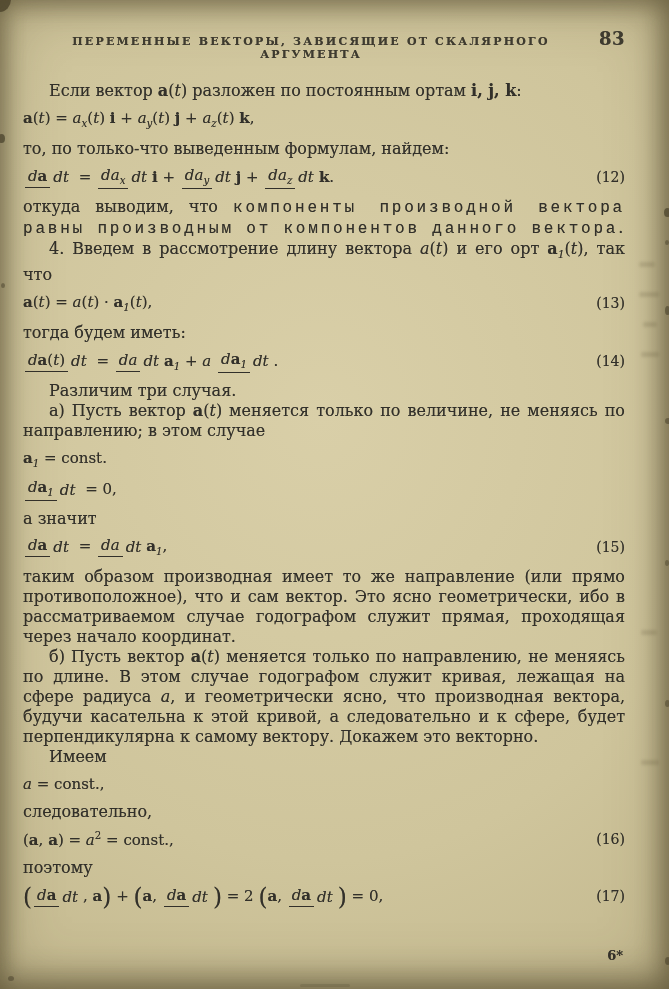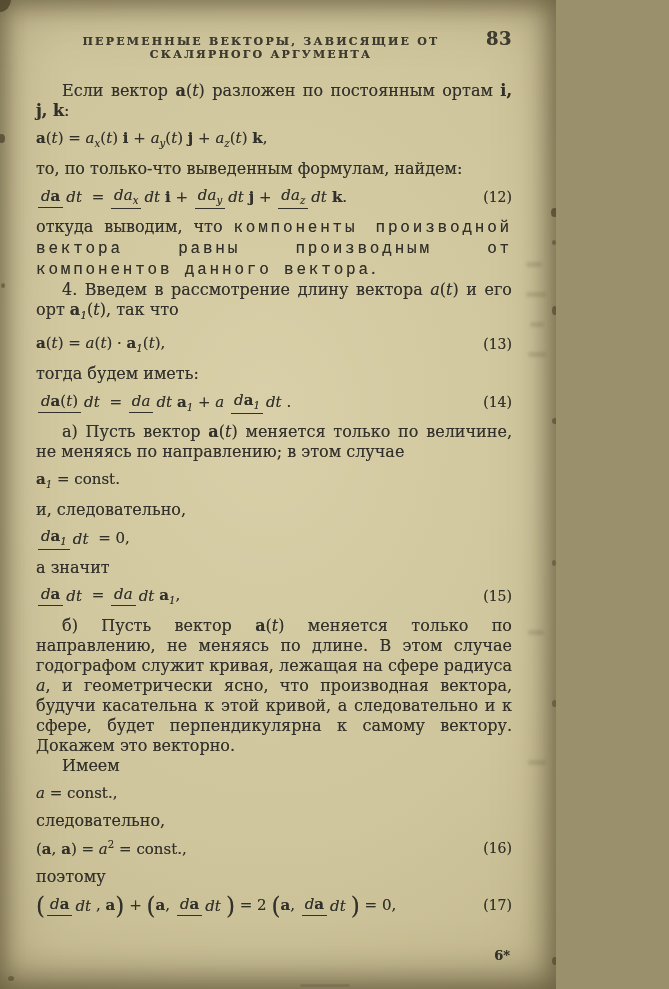--- a/index.html
+++ b/index.html
@@ -1,18 +1,18 @@
 <!DOCTYPE html>
 <html><head>
 <meta charset="utf-8">
 <style>
   html,body{margin:0;padding:0;background:#9b906c;}
   .page{
-    position:relative;width:556px;height:989px;overflow:hidden;box-sizing:border-box;
-    padding:26px 44px 0 36px;
+    position:relative;width:669px;height:989px;overflow:hidden;box-sizing:border-box;
+    padding:26px 44px 0 23px;
     font-family:"DejaVu Serif","Liberation Serif",serif;color:#32302a;
     background:radial-gradient(ellipse 120% 90% at 48% 42%, #d9cfa8 0%, #cfc59c 50%, #c2b78d 80%, #ab9f76 100%);
     text-shadow:0 0 .5px rgba(50,48,42,.55);
   }
   .page::after{
     content:"";position:absolute;inset:0;pointer-events:none;
     box-shadow:inset 0 0 60px rgba(84,74,46,.38), inset -12px 0 22px rgba(84,74,46,.30),
                inset 0 -16px 26px rgba(84,74,46,.32), inset 8px 0 18px rgba(84,74,46,.22),
                inset 0 12px 20px rgba(90,80,50,.22);
   }
@@ -110,35 +110,36 @@
       <div class="equation"><span class="eq-body"><span class="frac">
             <span class="num"><span class="i">d</span><span class="b">a</span><span class="text">(</span><span class="i">t</span><span class="text">)</span></span>
             <span class="den"><span class="i">dt</span></span>
           </span><span class="text"> = </span><span class="frac">
             <span class="num"><span class="i">da</span></span>
             <span class="den"><span class="i">dt</span></span>
           </span><span class="b">a</span><sub>1</sub><span class="text"> + </span><span class="i">a</span><span class="text"> </span><span class="frac">
             <span class="num"><span class="i">d</span><span class="b">a</span><sub>1</sub></span>
             <span class="den"><span class="i">dt</span></span>
           </span><span class="text">.</span></span><span class="eq-num">(14)</span></div>
+      <div class="para indent"><span class="text">Различим три случая.</span></div>
       <div class="para indent"><span class="text">а) Пусть вектор </span><span class="b">a</span><span class="text">(</span><span class="i">t</span><span class="text">) меняется только по величине, не меняясь по направлению; в этом случае</span></div>
       <div class="equation"><span class="eq-body"><span class="b">a</span><sub>1</sub><span class="text"> = const.</span></span></div>
-      <div class="para"><span class="text">и, следовательно,</span></div>
       <div class="equation"><span class="eq-body"><span class="frac">
             <span class="num"><span class="i">d</span><span class="b">a</span><sub>1</sub></span>
             <span class="den"><span class="i">dt</span></span>
           </span><span class="text"> = 0,</span></span></div>
       <div class="para"><span class="text">а значит</span></div>
       <div class="equation"><span class="eq-body"><span class="frac">
             <span class="num"><span class="i">d</span><span class="b">a</span></span>
             <span class="den"><span class="i">dt</span></span>
           </span><span class="text"> = </span><span class="frac">
             <span class="num"><span class="i">da</span></span>
             <span class="den"><span class="i">dt</span></span>
           </span><span class="b">a</span><sub>1</sub><span class="text">,</span></span><span class="eq-num">(15)</span></div>
+      <div class="para"><span class="text">таким образом производная имеет то же направление (или прямо противоположное), что и сам вектор. Это ясно геометрически, ибо в рассматриваемом случае годографом служит прямая, проходящая через начало координат.</span></div>
       <div class="para indent"><span class="text">б) Пусть вектор </span><span class="b">a</span><span class="text">(</span><span class="i">t</span><span class="text">) меняется только по направлению, не меняясь по длине. В этом случае годографом служит кривая, лежащая на сфере радиуса </span><span class="i">a</span><span class="text">, и геометрически ясно, что производная вектора, будучи касательна к этой кривой, а следовательно и к сфере, будет перпендикулярна к самому вектору. Докажем это векторно.</span></div>
       <div class="para indent"><span class="text">Имеем</span></div>
       <div class="equation"><span class="eq-body"><span class="i">a</span><span class="text"> = const.,</span></span></div>
       <div class="para"><span class="text">следовательно,</span></div>
       <div class="equation"><span class="eq-body"><span class="text">(</span><span class="b">a</span><span class="text">, </span><span class="b">a</span><span class="text">) = </span><span class="i">a</span><sup>2</sup><span class="text"> = const.,</span></span><span class="eq-num">(16)</span></div>
       <div class="para"><span class="text">поэтому</span></div>
       <div class="equation"><span class="eq-body"><span class="bp">(</span><span class="frac">
             <span class="num"><span class="i">d</span><span class="b">a</span></span>
             <span class="den"><span class="i">dt</span></span>
           </span><span class="text">, </span><span class="b">a</span><span class="bp">)</span><span class="text"> + </span><span class="bp">(</span><span class="b">a</span><span class="text">, </span><span class="frac">

